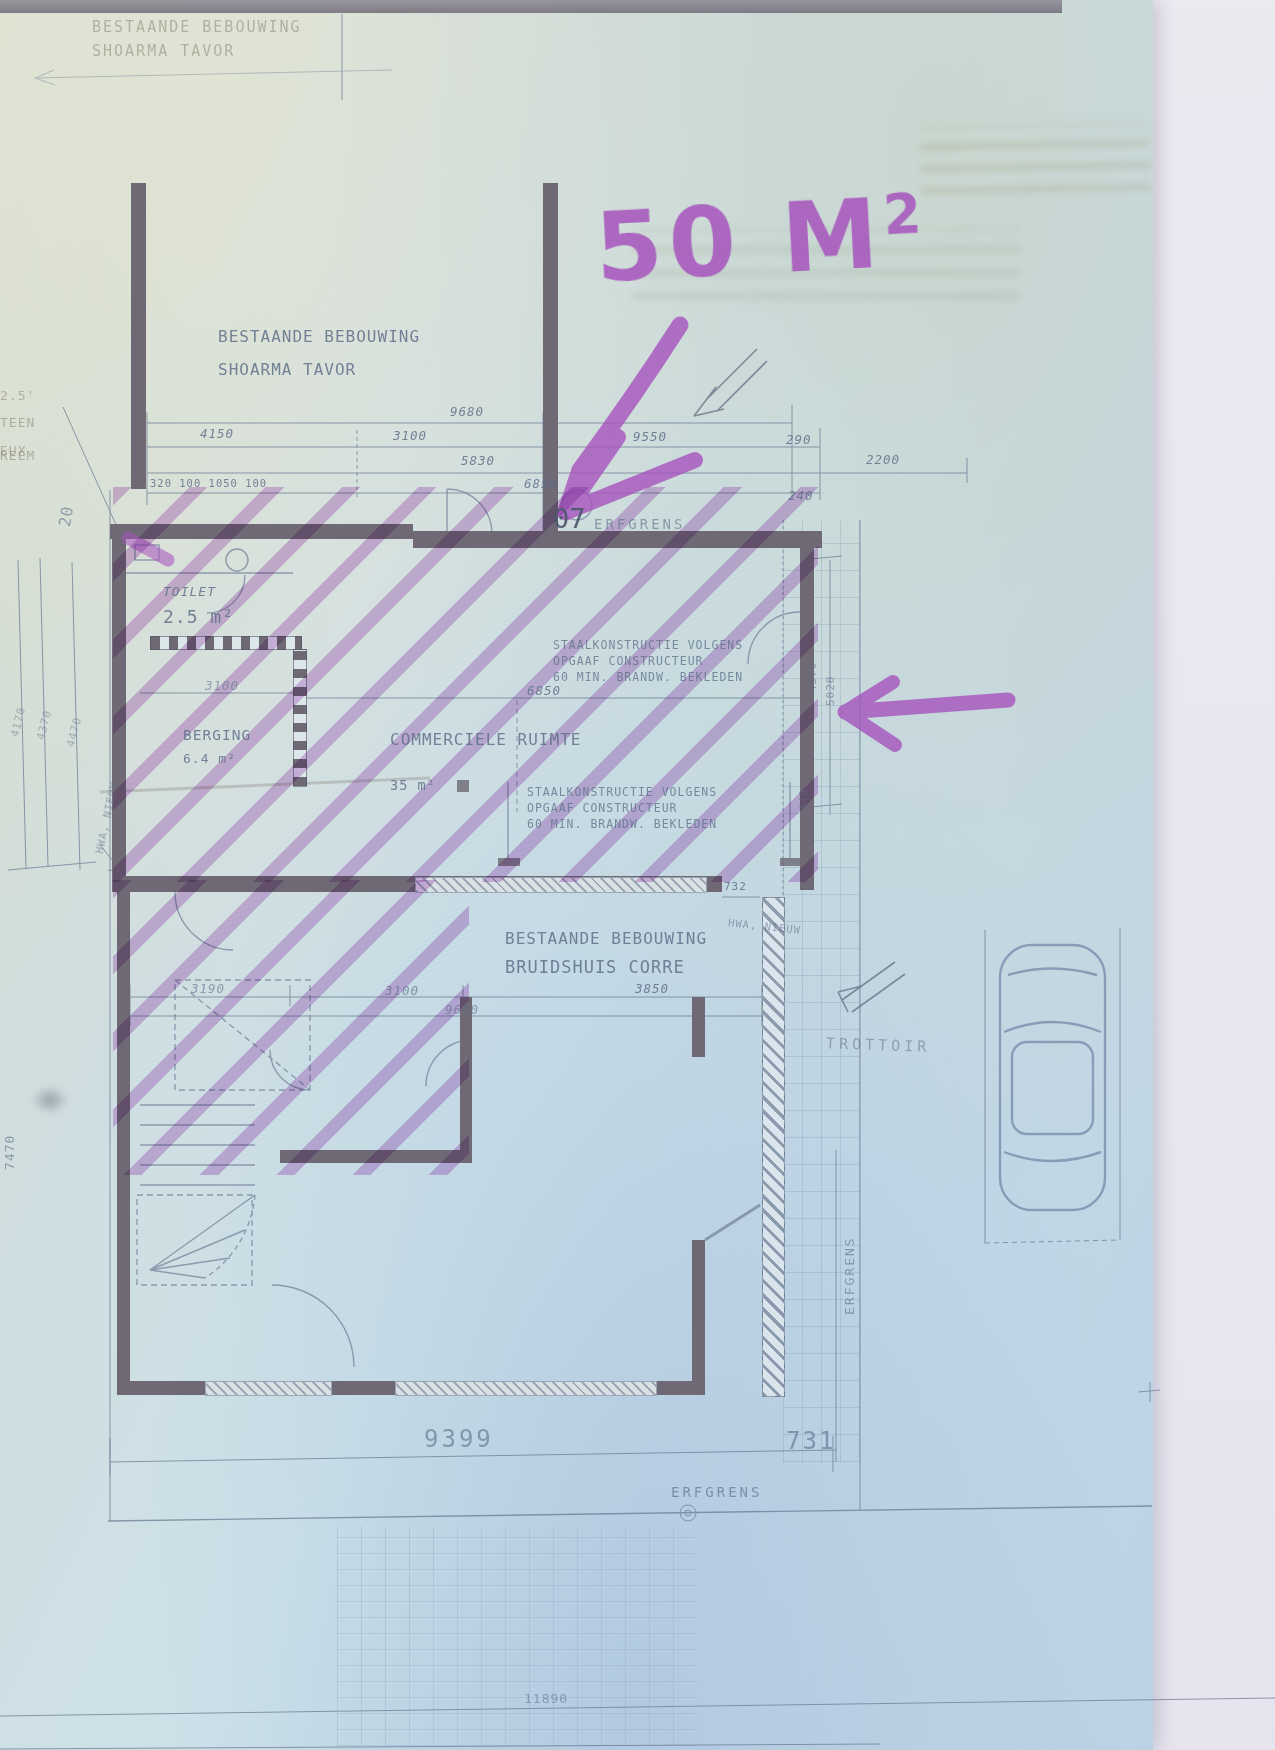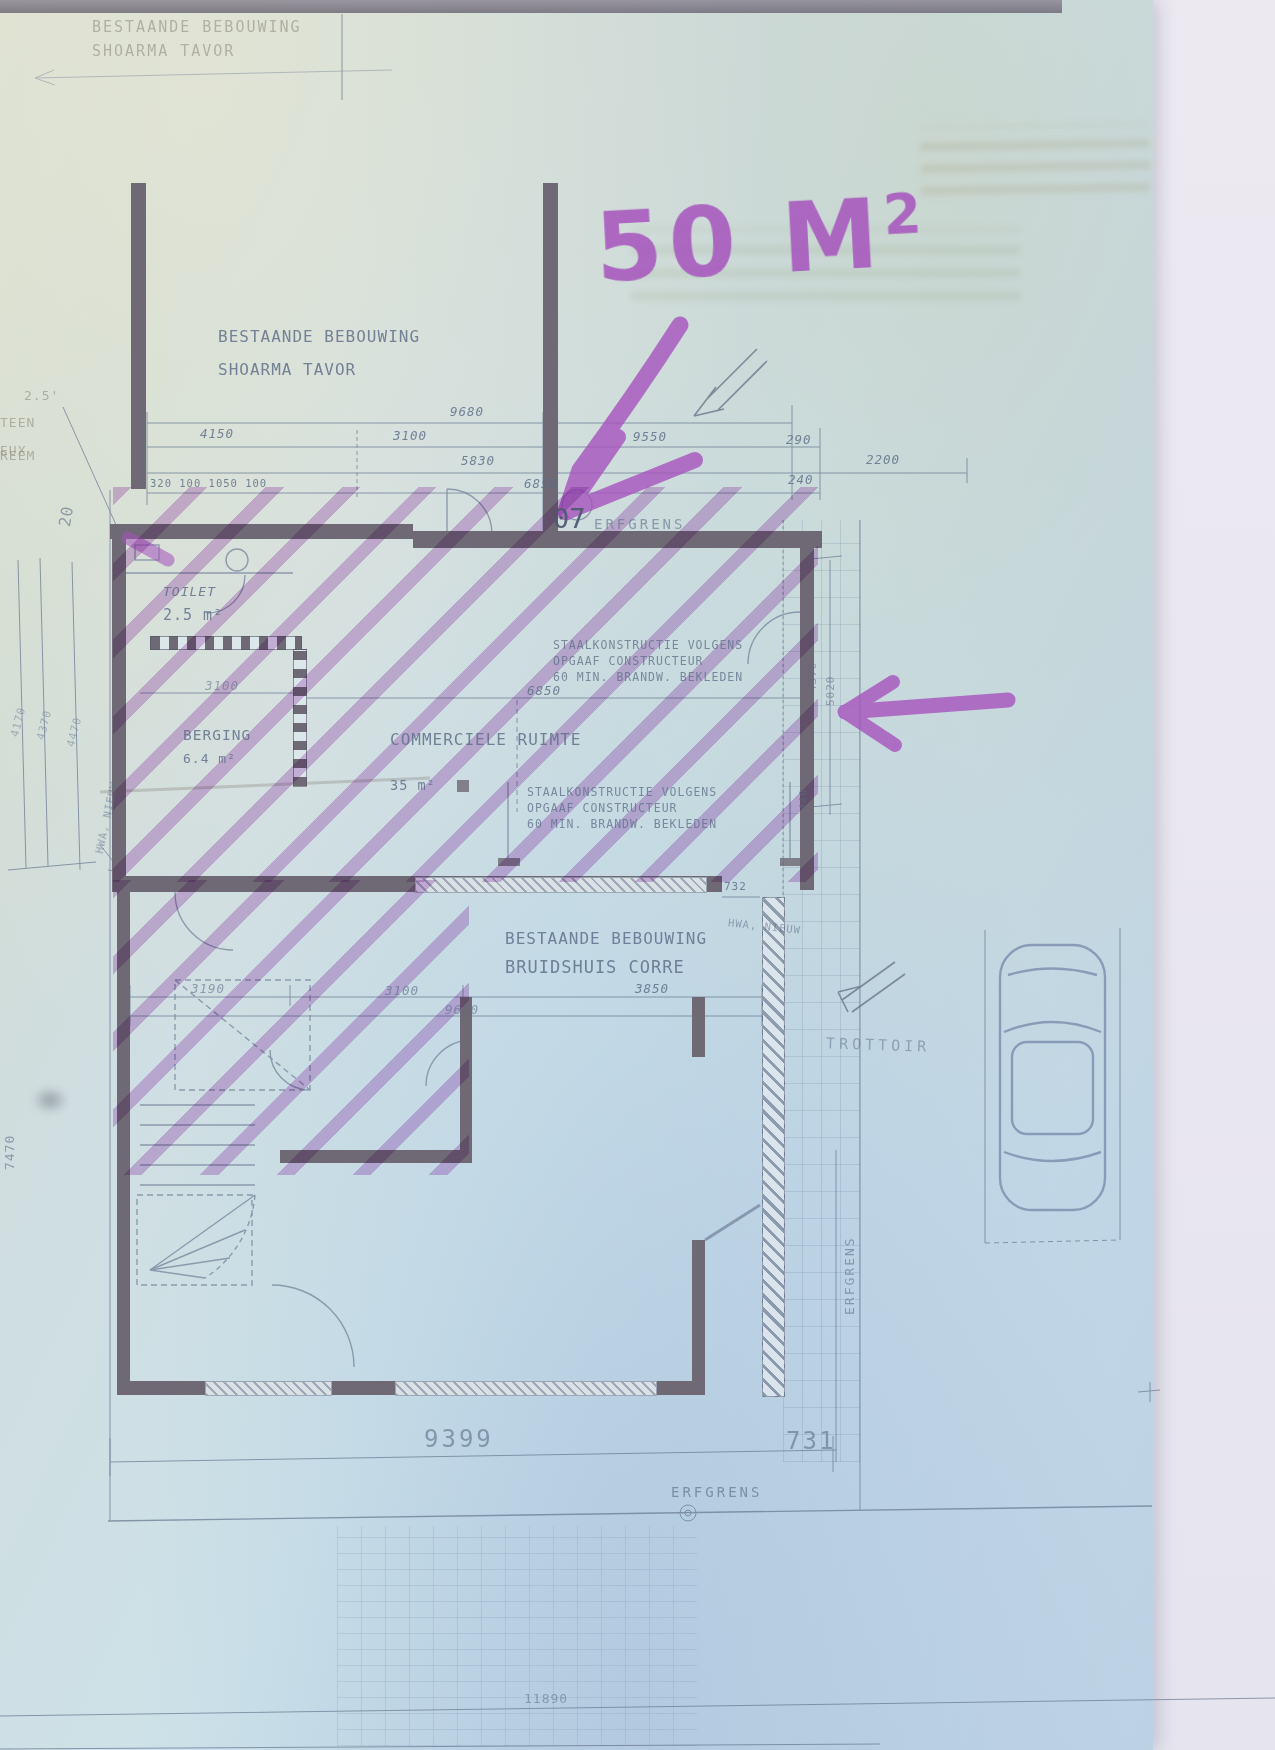--- a/index.html
+++ b/index.html
@@ -216,21 +216,21 @@
 
   <span class="cad" style="left:218px;top:327px;font-size:16px;">BESTAANDE BEBOUWING</span>
   <span class="cad" style="left:218px;top:360px;font-size:16px;">SHOARMA TAVOR</span>
 
   <span class="cad" style="left:553px;top:503px;font-size:27px;color:#4d5a70;opacity:.95;letter-spacing:0;">07</span>
   <span class="cad" style="left:594px;top:516px;font-size:14px;letter-spacing:3px;opacity:.6;">ERFGRENS</span>
   <span class="cad" style="left:671px;top:1484px;font-size:14px;letter-spacing:3px;opacity:.65;">ERFGRENS</span>
   <span class="cad rot" style="left:842px;top:1315px;font-size:13px;letter-spacing:2px;opacity:.6;transform:rotate(-90deg);">ERFGRENS</span>
 
   <span class="cad" style="left:163px;top:584px;font-size:13px;font-style:italic;">TOILET</span>
-  <span class="cad" style="left:163px;top:606px;font-size:15px;">2.5 m²</span>
+  <span class="cad" style="left:163px;top:606px;font-size:18px;">2.5 m²</span>
   <span class="cad" style="left:183px;top:727px;font-size:14.5px;">BERGING</span>
   <span class="cad" style="left:183px;top:751px;font-size:13px;">6.4 m²</span>
   <span class="cad" style="left:390px;top:730px;font-size:16px;">COMMERCIELE RUIMTE</span>
   <span class="cad" style="left:390px;top:759px;font-size:13.5px;margin-top:18px;">35 m²</span>
 
   <div class="cad note" style="left:553px;top:637px;">
     <div>STAALKONSTRUCTIE VOLGENS</div>
     <div>OPGAAF CONSTRUCTEUR</div>
     <div>60 MIN. BRANDW. BEKLEDEN</div>
   </div>
@@ -245,21 +245,21 @@
 
   <span class="cad" style="left:826px;top:1036px;font-size:15px;letter-spacing:4px;opacity:.5;transform:rotate(2deg);">TROTTOIR</span>
 
   <span class="cad dim" style="left:450px;top:404px;">9680</span>
   <span class="cad dim" style="left:200px;top:426px;">4150</span>
   <span class="cad dim" style="left:393px;top:428px;">3100</span>
   <span class="cad dim" style="left:633px;top:429px;">9550</span>
   <span class="cad dim" style="left:786px;top:432px;">290</span>
   <span class="cad dim" style="left:461px;top:453px;">5830</span>
   <span class="cad dim" style="left:866px;top:452px;">2200</span>
-  <span class="cad dim" style="left:788px;top:472px;text-align:center;">240</span>
+  <span class="cad dim" style="left:788px;top:488px;text-align:center;">240</span>
   <span class="cad" style="left:150px;top:477px;font-size:10.5px;">320 100 1050 100</span>
   <span class="cad dim" style="left:524px;top:476px;">6850</span>
 
   <span class="cad dim" style="left:205px;top:678px;opacity:.55;">3100</span>
   <span class="cad dim" style="left:527px;top:683px;">6850</span>
 
   <span class="cad dim" style="left:191px;top:981px;opacity:.6;">3190</span>
   <span class="cad dim" style="left:385px;top:983px;opacity:.65;">3100</span>
   <span class="cad dim" style="left:635px;top:981px;">3850</span>
   <span class="cad dim" style="left:445px;top:1002px;opacity:.6;">9600</span>
@@ -274,17 +274,17 @@
   <span class="cad rot" style="left:8px;top:735px;font-size:11px;transform:rotate(-75deg);opacity:.45;">4170</span>
   <span class="cad rot" style="left:34px;top:738px;font-size:11px;transform:rotate(-75deg);opacity:.45;">4370</span>
   <span class="cad rot" style="left:64px;top:745px;font-size:11px;transform:rotate(-75deg);opacity:.45;">4470</span>
   <span class="cad rot" style="left:93px;top:852px;font-size:10.5px;transform:rotate(-78deg);opacity:.55;">HWA, NIEUW</span>
 
   <span class="cad rot" style="left:806px;top:692px;font-size:11px;transform:rotate(-90deg);opacity:.55;">4370</span>
   <span class="cad rot" style="left:824px;top:706px;font-size:11px;transform:rotate(-90deg);opacity:.55;">5020</span>
   <span class="cad rot" style="left:798px;top:810px;font-size:10px;transform:rotate(-90deg);opacity:.55;">440</span>
   <span class="cad" style="left:728px;top:920px;font-size:10.5px;transform:rotate(6deg);opacity:.55;">HWA, NIEUW</span>
 
-  <span class="cad faded" style="left:0px;top:388px;font-size:13px;padding-left:24px;">2.5'</span>
+  <span class="cad faded" style="left:0px;top:388px;font-size:13px;">2.5'</span>
   <span class="cad faded" style="left:0px;top:415px;font-size:13px;">TEEN</span>
   <span class="cad faded" style="left:0px;top:443px;font-size:13px;">EUX</span>
   <span class="cad faded" style="left:0px;top:448px;font-size:13px;">REEM</span>
 </div>
 
 </body></html>

